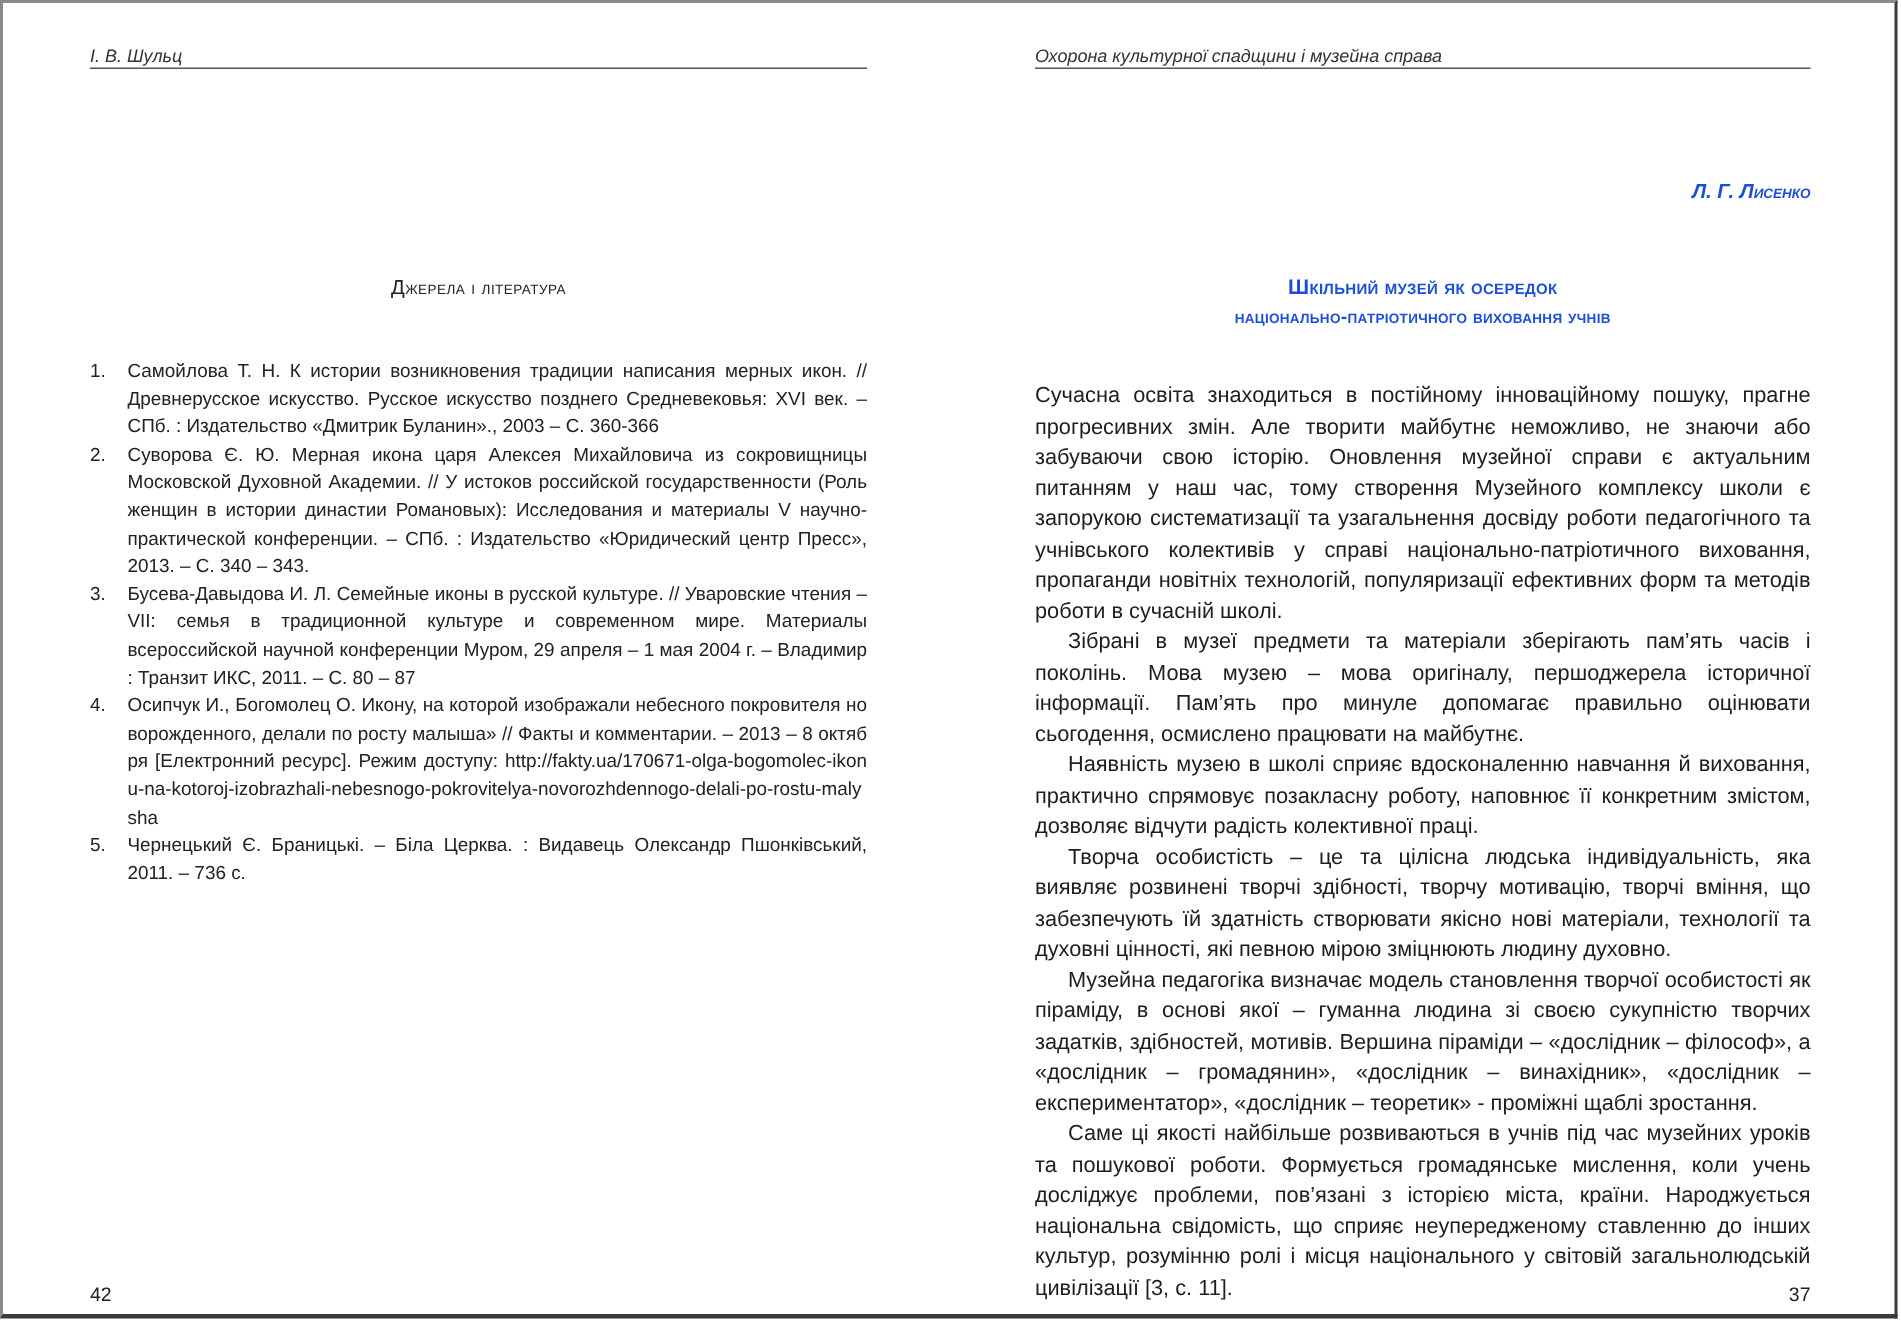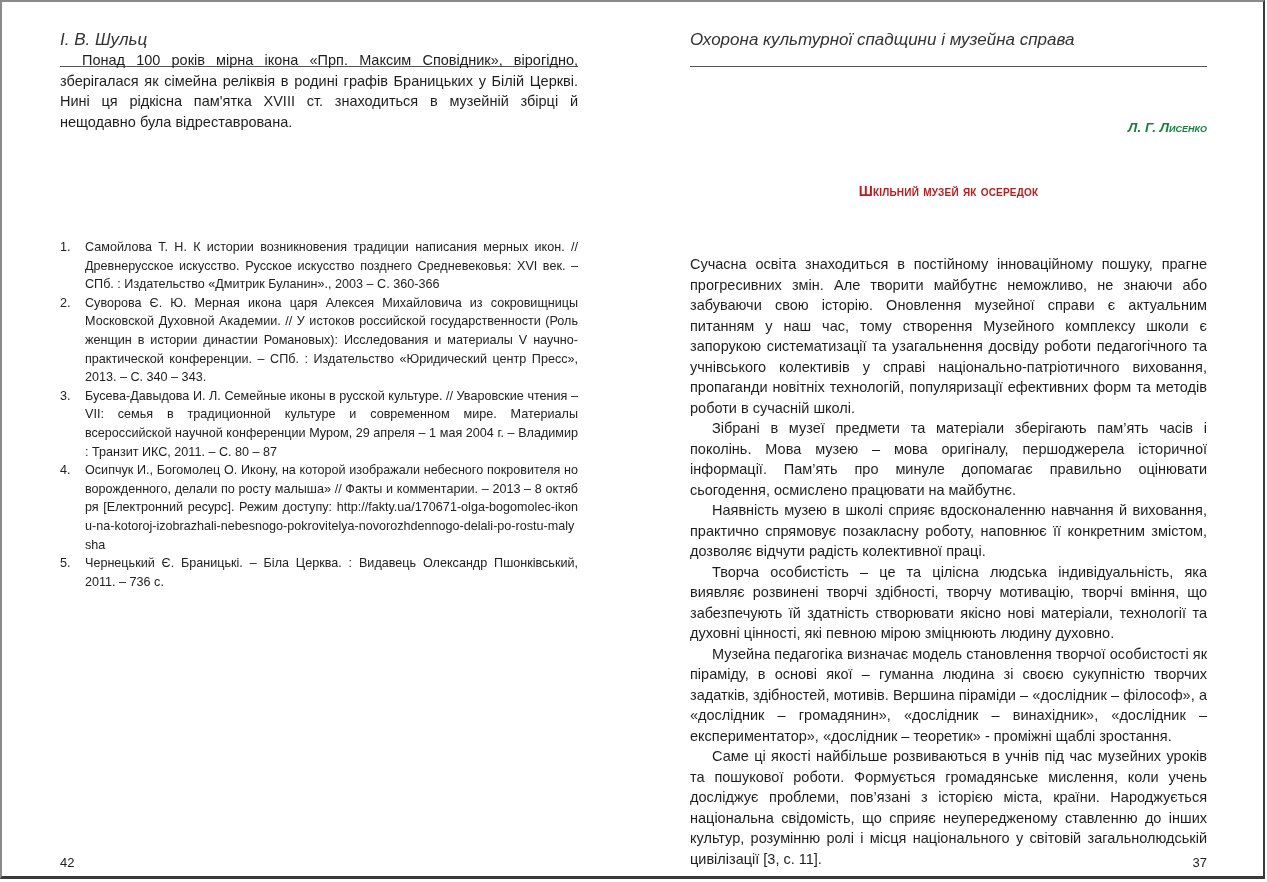--- a/index.html
+++ b/index.html
@@ -7,22 +7,22 @@
          font-family: "Liberation Sans", sans-serif; color: #1a1a1a; }
   .spread { position: absolute; left: 0; top: 0; width: 1265px; height: 879px;
             border-left: 2px solid #8a8a8a; border-top: 2px solid #8a8a8a;
             border-right: 2px solid #3a3a3a; border-bottom: 3px solid #3a3a3a;
             box-sizing: border-box; background: #fff; }
   .page { position: absolute; top: 0; height: 100%; }
   .page-left { left: 58px; width: 518px; }
   .page-right { left: 688px; width: 517px; }
 
   .running-head { position: absolute; top: 28px; left: 0; right: 0;
-                  font-style: italic; font-size: 17px; color: #333;
-                  padding-bottom: 16px; border-bottom: 1.5px solid #555; }
+                  font-style: italic; font-size: 12px; color: #333;
+                  padding-bottom: 1px; border-bottom: 1.5px solid #555; }
   .page-right .running-head { text-align: left; }
 
   .body-text { font-size: 14.5px; line-height: 20.5px; text-align: justify;
                color: #1e1e1e; }
   .body-text p { margin: 0; text-indent: 22px; }
   .body-text p.no-indent { text-indent: 0; }
 
   .left-intro { position: absolute; top: 48px; left: 0; right: 0; }
 
   .section-title { position: absolute; top: 182px; left: 0; right: 0; text-align: center;
@@ -31,41 +31,39 @@
   .refs { position: absolute; top: 236px; left: 0; right: 0; margin: 0; padding: 0;
           list-style: none; font-size: 12.6px; line-height: 18.6px; color: #222; }
   .refs li { position: relative; padding-left: 25px; text-align: justify; }
   .refs .num { position: absolute; left: 0; top: 0; }
 
   .page-number { position: absolute; top: 853px; font-size: 13px; color: #222; text-align: center; }
   .page-left .page-number { left: 0; }
   .page-right .page-number { right: 0; }
 
   .author { position: absolute; top: 118px; right: 0; font-weight: bold; font-style: italic;
-            font-size: 13.5px; color: #15803d; font-variant: small-caps; }
+            font-size: 13.5px; color: #1d4ed8; font-variant: small-caps; }
 
   .article-title { position: absolute; top: 180px; left: 0; right: 0; text-align: center;
-                   font-weight: bold; font-size: 13px; line-height: 19px; color: #b91c1c;
+                   font-weight: bold; font-size: 13px; line-height: 19px; color: #1d4ed8;
                    font-variant: small-caps; letter-spacing: 0.2px; }
   .article-title .line1 { font-size: 14px; }
 
   .right-body { position: absolute; top: 252px; left: 0; right: 0; }
 </style>
 </head>
 <body>
 
 <div class="spread">
 
   <div class="page page-left">
     <div class="running-head">І. В. Шульц</div>
 
-    <div class="body-text left-intro">
-      <p>Понад 100 років мірна ікона «Прп. Максим Сповідник», вірогідно, зберігалася як сімейна реліквія в родині графів Браницьких у Білій Церкві. Нині ця рідкісна пам'ятка XVIII ст. знаходиться в музейній збірці й нещодавно була відреставрована.</p>
-    </div>
 
+    <div class="section-title">Джерела і література</div>
 
     <ol class="refs">
       <li>
         <span class="num">1.</span>
         <span>Самойлова Т. Н. К истории возникновения традиции написания мерных икон. // Древнерусское искусство. Русское искусство позднего Средневековья: XVI век. – СПб. : Издательство «Дмитрик Буланин»., 2003 – С. 360-366</span>
       </li>
       <li>
         <span class="num">2.</span>
         <span>Суворова Є. Ю. Мерная икона царя Алексея Михайловича из сокровищницы Московской Духовной Академии. // У истоков российской государственности (Роль женщин в истории династии Романовых): Исследования и материалы V научно-практической конференции. – СПб. : Издательство «Юридический центр Пресс», 2013. – С. 340 – 343.</span>
       </li>
@@ -86,20 +84,21 @@
     <div class="page-number">42</div>
   </div>
 
   <div class="page page-right">
     <div class="running-head">Охорона культурної спадщини і музейна справа</div>
 
     <div class="author">Л. Г. Лисенко</div>
 
     <div class="article-title">
       <div class="line1">Шкільний музей як осередок</div>
+      <div>національно-патріотичного виховання учнів</div>
     </div>
 
     <div class="body-text right-body">
       <p class="no-indent">Сучасна освіта знаходиться в постійному інноваційному пошуку, прагне прогресивних змін. Але творити майбутнє неможливо, не знаючи або забуваючи свою історію. Оновлення музейної справи є актуальним питанням у наш час, тому створення Музейного комплексу школи є запорукою систематизації та узагальнення досвіду роботи педагогічного та учнівського колективів у справі національно-патріотичного виховання, пропаганди новітніх технологій, популяризації ефективних форм та методів роботи в сучасній школі.</p>
       <p>Зібрані в музеї предмети та матеріали зберігають пам’ять часів і поколінь. Мова музею – мова оригіналу, першоджерела історичної інформації. Пам’ять про минуле допомагає правильно оцінювати сьогодення, осмислено працювати на майбутнє.</p>
       <p>Наявність музею в школі сприяє вдосконаленню навчання й виховання, практично спрямовує позакласну роботу, наповнює її конкретним змістом, дозволяє відчути радість колективної праці.</p>
       <p>Творча особистість – це та цілісна людська індивідуальність, яка виявляє розвинені творчі здібності, творчу мотивацію, творчі вміння, що забезпечують їй здатність створювати якісно нові матеріали, технології та духовні цінності, які певною мірою зміцнюють людину духовно.</p>
       <p>Музейна педагогіка визначає модель становлення творчої особистості як піраміду, в основі якої – гуманна людина зі своєю сукупністю творчих задатків, здібностей, мотивів. Вершина піраміди – «дослідник – філософ», а «дослідник – громадянин», «дослідник – винахідник», «дослідник – експериментатор», «дослідник – теоретик» - проміжні щаблі зростання.</p>
       <p>Саме ці якості найбільше розвиваються в учнів під час музейних уроків та пошукової роботи. Формується громадянське мислення, коли учень досліджує проблеми, пов’язані з історією міста, країни. Народжується національна свідомість, що сприяє неупередженому ставленню до інших культур, розумінню ролі і місця національного у світовій загальнолюдській цивілізації [3, с. 11].</p>
     </div>

